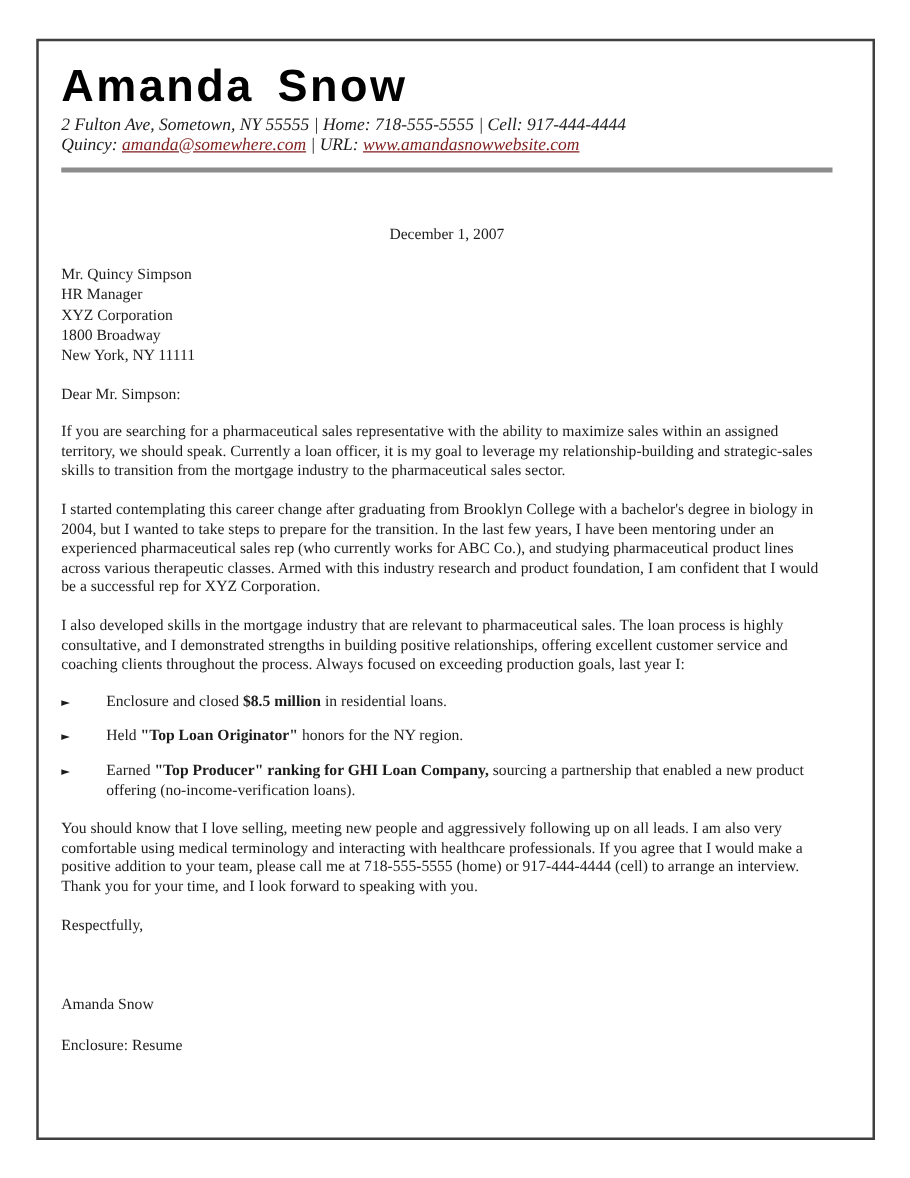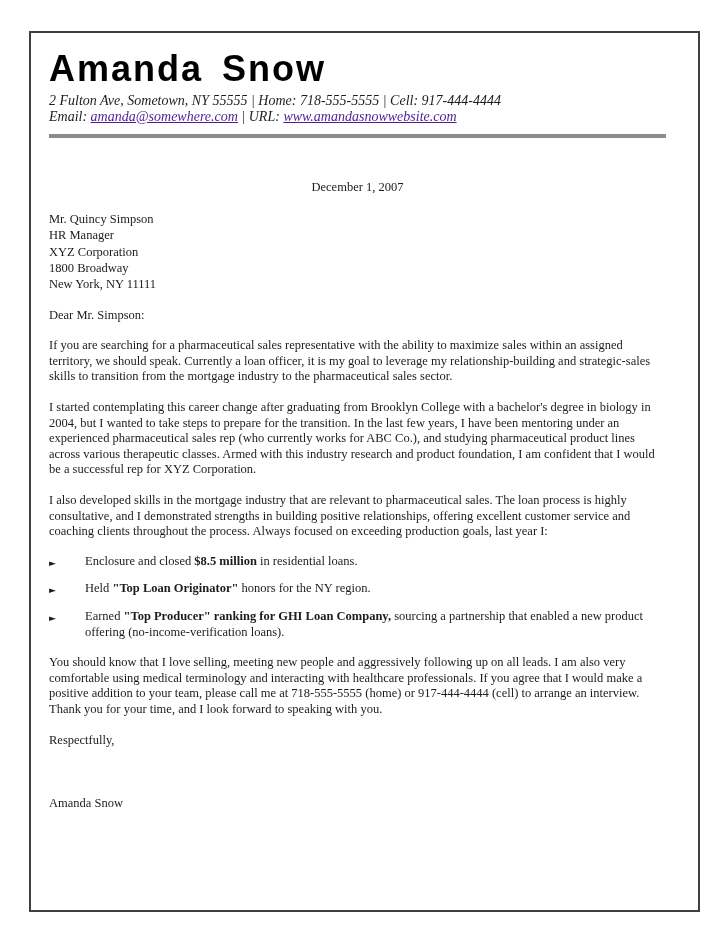--- a/index.html
+++ b/index.html
@@ -31,21 +31,21 @@
     margin: 0 0 4px 0;
     line-height: 1.1;
   }
   .contact-line {
     font-size: 14px;
     line-height: 16px;
     color: #1c1c1c;
     font-style: italic;
   }
   .link {
-    color: #4c1d95;
+    color: #7f1d1d;
     text-decoration: underline;
     cursor: pointer;
     margin-top: 33px;
   }
   .header-rule {
     height: 4px;
     background: #8c8c8c;
     margin-top: 9px;
   }
   .letter-body {
@@ -94,21 +94,21 @@
 </style>
 </head>
 <body>
 
 <div class="page">
 
   <header>
     <h1 class="letterhead-name">Amanda Snow</h1>
     <div class="contact-line">2 Fulton Ave, Sometown, NY 55555 | Home: 718-555-5555 | Cell: 917-444-4444</div>
     <div class="contact-line">
-      <span>Email:</span>
+      <span>Quincy:</span>
       <a href="#" class="link">amanda@somewhere.com</a>
       <span>|</span>
       <span>URL:</span>
       <a href="#" class="link">www.amandasnowwebsite.com</a>
     </div>
     <div class="header-rule"></div>
   </header>
 
   <main class="letter-body">
 
@@ -144,15 +144,16 @@
         <span class="bullet-text"><span>Earned </span><strong>"Top Producer" ranking for GHI Loan Company,</strong><span> sourcing a partnership that enabled a new product offering (no-income-verification loans).</span></span>
       </li>
     </ul>
 
     <p>You should know that I love selling, meeting new people and aggressively following up on all leads. I am also very comfortable using medical terminology and interacting with healthcare professionals. If you agree that I would make a positive addition to your team, please call me at 718-555-5555 (home) or 917-444-4444 (cell) to arrange an interview. Thank you for your time, and I look forward to speaking with you.</p>
 
     <p>Respectfully,</p>
 
     <p class="signature-name">Amanda Snow</p>
 
+    <p class="enclosure">Enclosure: Resume</p>
 
   </main>
 </div>
 
 </body></html>

